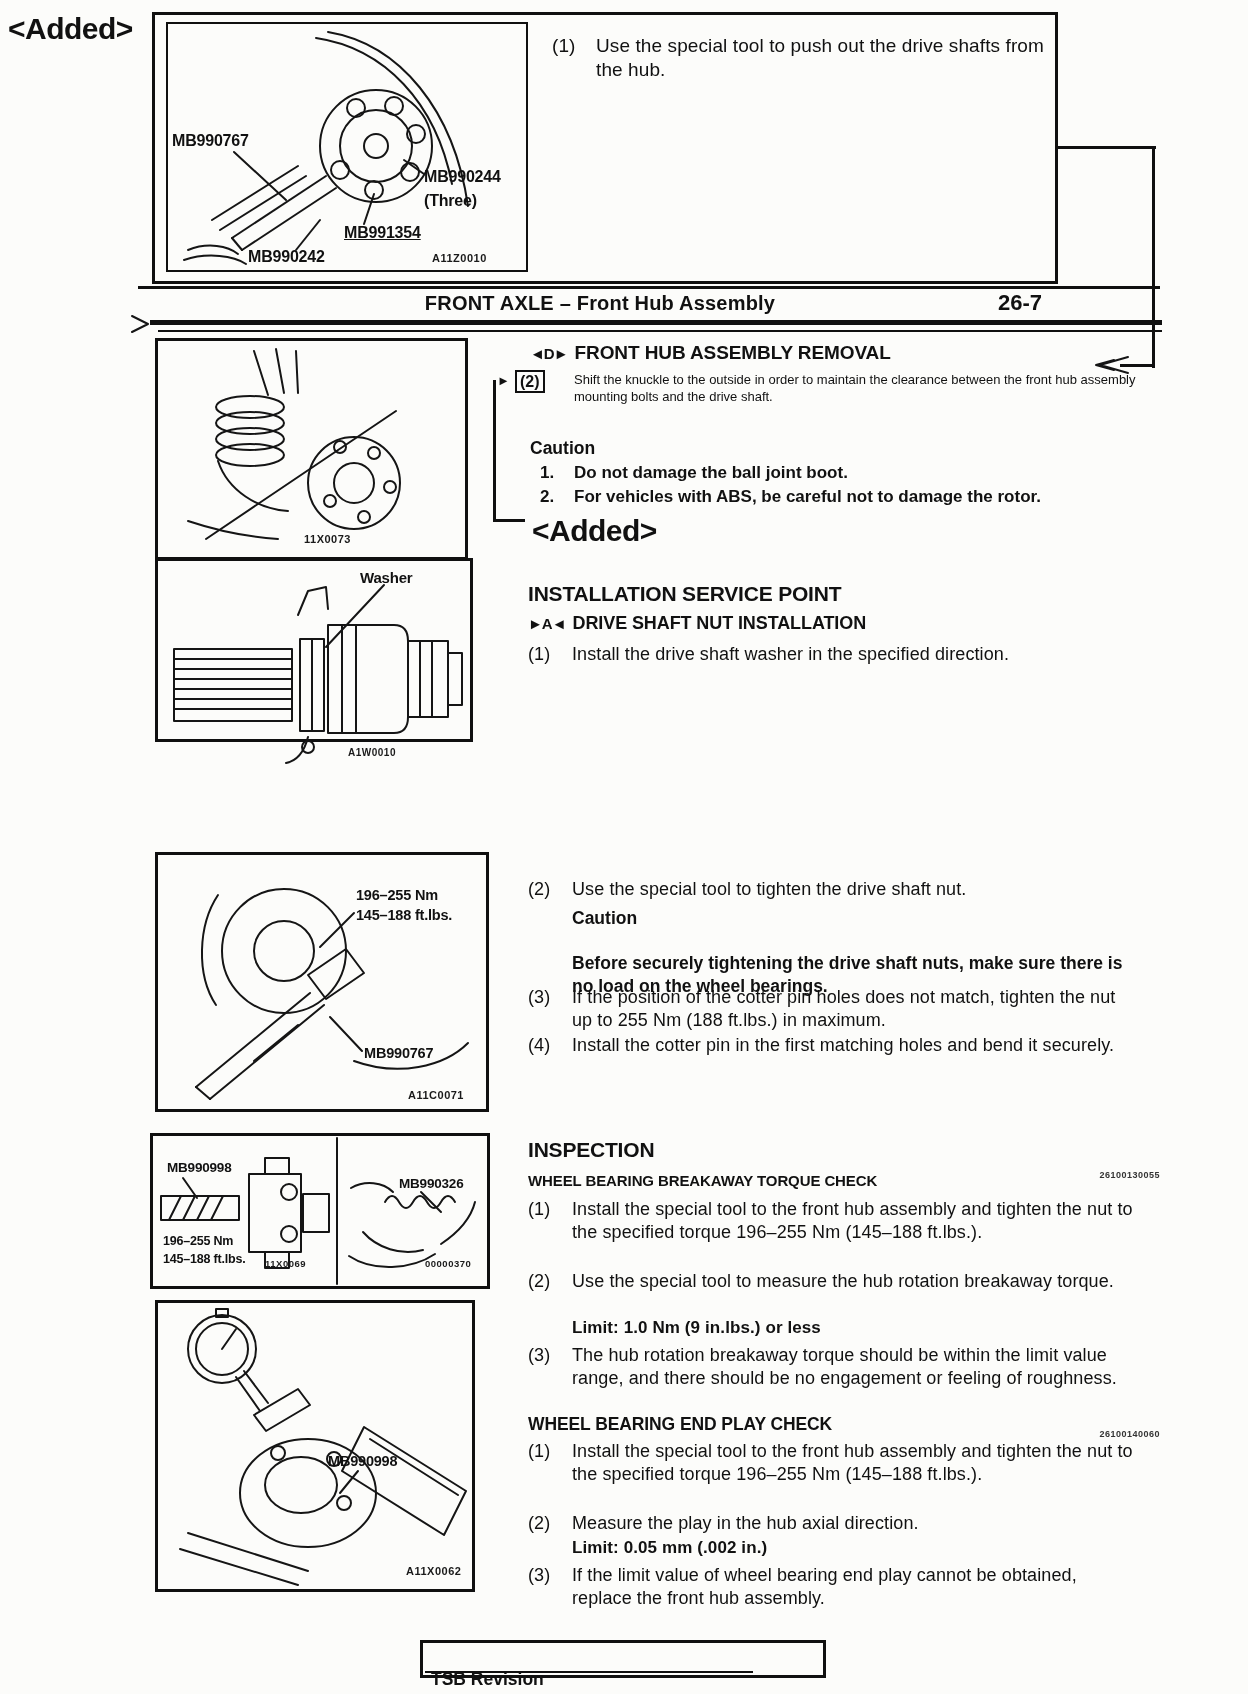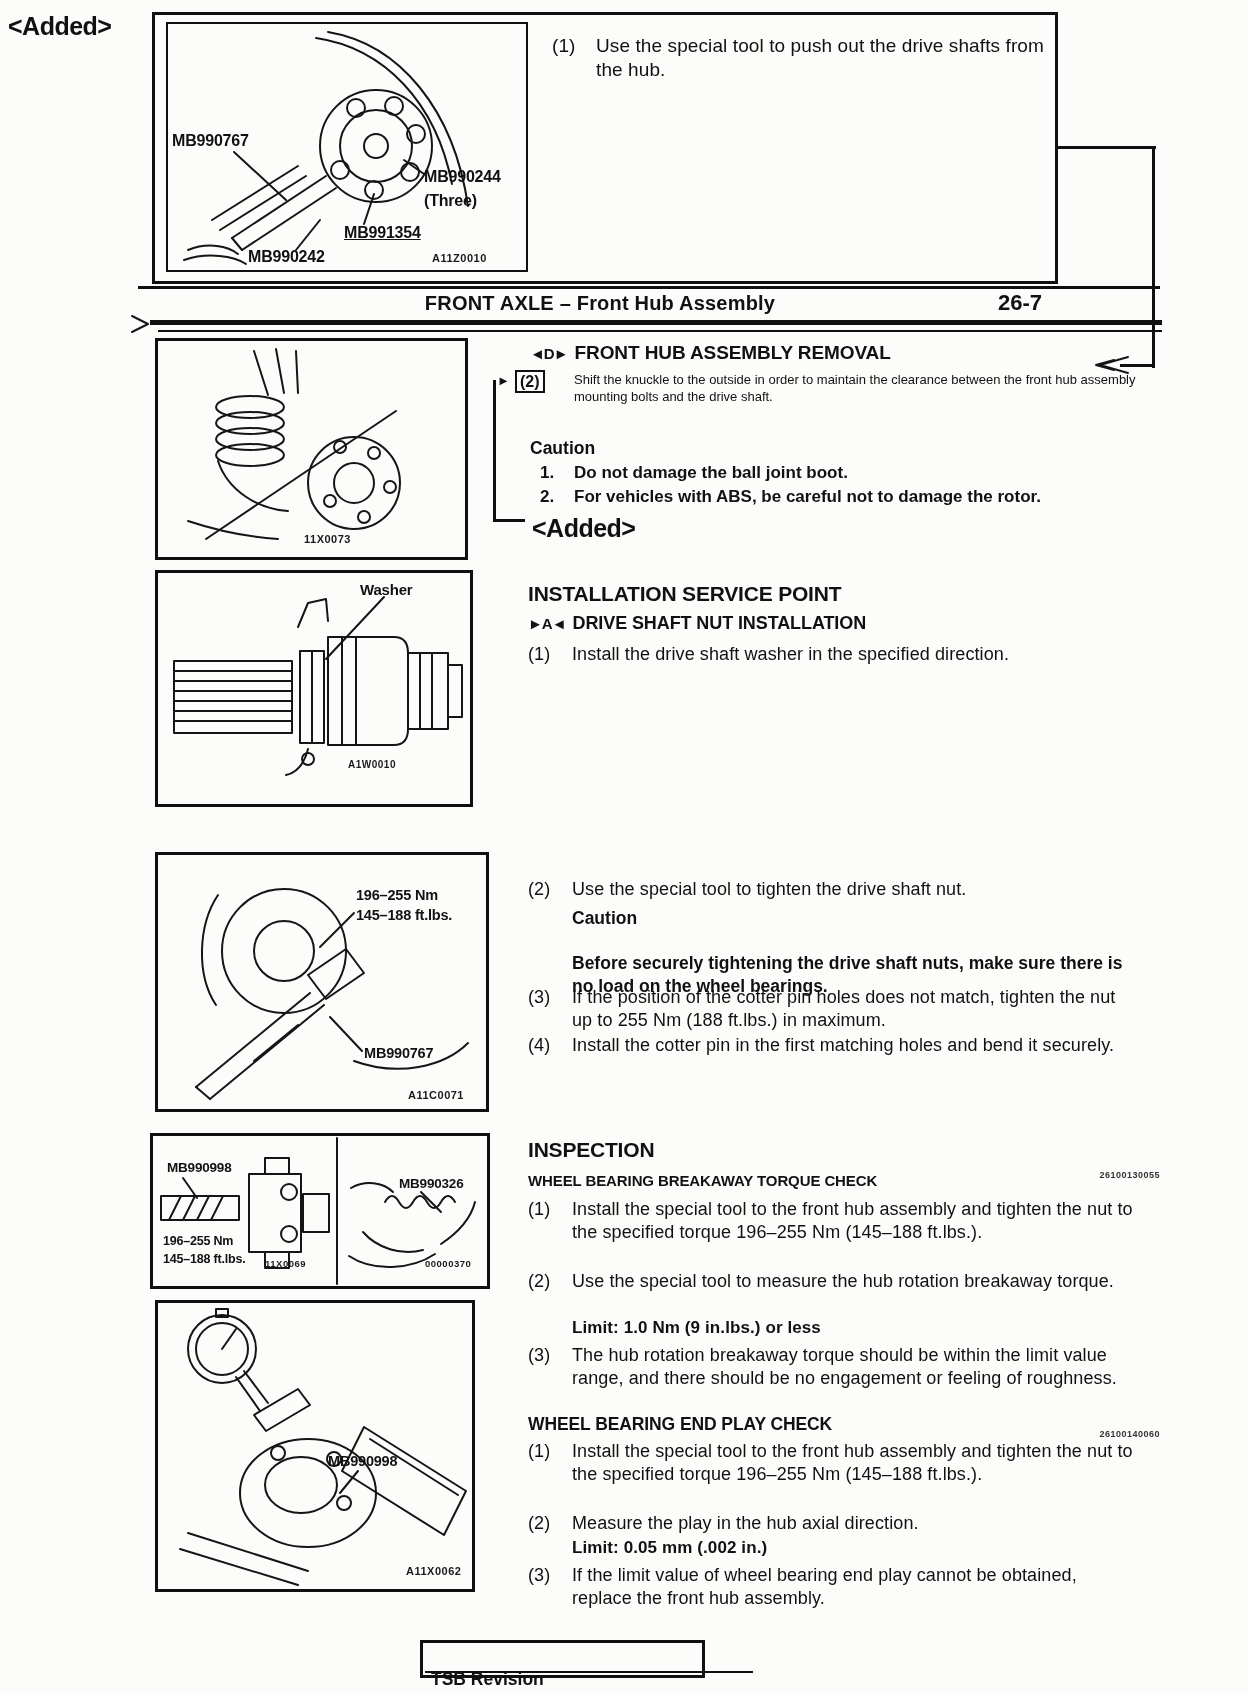--- a/index.html
+++ b/index.html
@@ -5,21 +5,21 @@
   html,body{margin:0;padding:0;background:#e8e8e4;}
   #page{position:relative;width:1248px;height:1694px;background:#fcfcfa;color:#111;
         font-family:"Liberation Sans", sans-serif;overflow:hidden;margin:0 auto;}
   .abs{position:absolute;}
   .rule{position:absolute;background:#101010;}
   .box{position:absolute;border:3px solid #101010;background:#fcfcfa;box-sizing:border-box;}
   .figbox{position:absolute;border:2px solid #101010;background:#fcfcfa;box-sizing:border-box;}
   .figbox svg, .box svg{position:absolute;left:0;top:0;}
   .figlabel{position:absolute;font-weight:700;font-size:16px;letter-spacing:-0.2px;white-space:nowrap;}
   .figcode{position:absolute;font-weight:700;font-size:11px;color:#1a1a1a;letter-spacing:0.5px;white-space:nowrap;}
-  .added{position:absolute;font-weight:700;font-size:25px;letter-spacing:-0.5px;white-space:nowrap;}
+  .added{position:absolute;font-weight:700;font-size:30px;letter-spacing:-0.5px;white-space:nowrap;}
   .h1{position:absolute;font-weight:700;font-size:21px;letter-spacing:-0.2px;white-space:nowrap;}
   .h2{position:absolute;font-weight:700;font-size:18px;letter-spacing:-0.1px;white-space:nowrap;display:flex;gap:7px;align-items:baseline;}
   .marker{font-weight:700;font-size:15px;letter-spacing:-1px;}
   .step{position:absolute;display:flex;width:612px;font-size:18px;line-height:1.28;letter-spacing:0.1px;}
   .step .n{flex:none;width:44px;}
   .step .t{flex:1;}
   .bold{font-weight:700;margin-top:20px;}
   .limit{position:absolute;font-weight:700;font-size:17px;letter-spacing:0.1px;white-space:nowrap;}
   .cau-title{position:absolute;font-weight:700;font-size:17.5px;}
   .cau-row{position:absolute;display:flex;width:622px;font-size:17px;font-weight:700;line-height:1.3;}
@@ -135,21 +135,21 @@
     <span class="n">1.</span>
     <span class="t">Do not damage the ball joint boot.</span>
   </div>
   <div class="cau-row" style="left:540px;top:486px;">
     <span class="n">2.</span>
     <span class="t">For vehicles with ABS, be careful not to damage the rotor.</span>
   </div>
 
   <div class="added" style="left:532px;top:514px;">&lt;Added&gt;</div>
 
-  <div class="box" style="left:155px;top:570px;width:318px;height:237px;">
+  <div class="box" style="left:155px;top:558px;width:318px;height:184px;">
     <svg width="312" height="218" viewBox="0 0 312 218">
       <rect x="16" y="88" width="118" height="72"></rect>
       <line x1="16" y1="98" x2="134" y2="98"></line>
         <line x1="16" y1="108" x2="134" y2="108"></line>
       <line x1="16" y1="118" x2="134" y2="118"></line>
         <line x1="16" y1="128" x2="134" y2="128"></line>
       <line x1="16" y1="138" x2="134" y2="138"></line>
         <line x1="16" y1="148" x2="134" y2="148"></line>
       <path d="M140 54 L150 30 L168 26 L170 48"></path>
       <path d="M142 78 L166 78 L166 170 L142 170 Z"></path>
@@ -298,18 +298,18 @@
       <path d="M206 124 L308 188 L286 232 L184 168 Z"></path>
       <line x1="212" y1="136" x2="300" y2="192"></line>
       <path d="M22 246 L140 282"></path>
         <path d="M30 230 L150 268"></path>
       <line x1="200" y1="168" x2="182" y2="190"></line>
     </svg>
     <span class="figlabel" style="left:170px;top:150px;font-size:14.5px;">MB990998</span>
     <span class="figcode" style="left:248px;top:262px;">A11X0062</span>
   </div>
 
-  <div class="figbox" style="left:420px;top:1640px;width:285px;height:38px;border-width:3px;text-decoration:underline;">
+  <div class="figbox" style="left:420px;top:1640px;width:406px;height:38px;border-width:3px;text-decoration:underline;">
     <span class="abs bold" style="left:8px;top:6px;font-size:17.5px;">TSB Revision</span>
     <div class="rule" style="left:2px;top:28px;width:328px;height:2px;"></div>
   </div>
 
 </div>
 
 </body></html>

